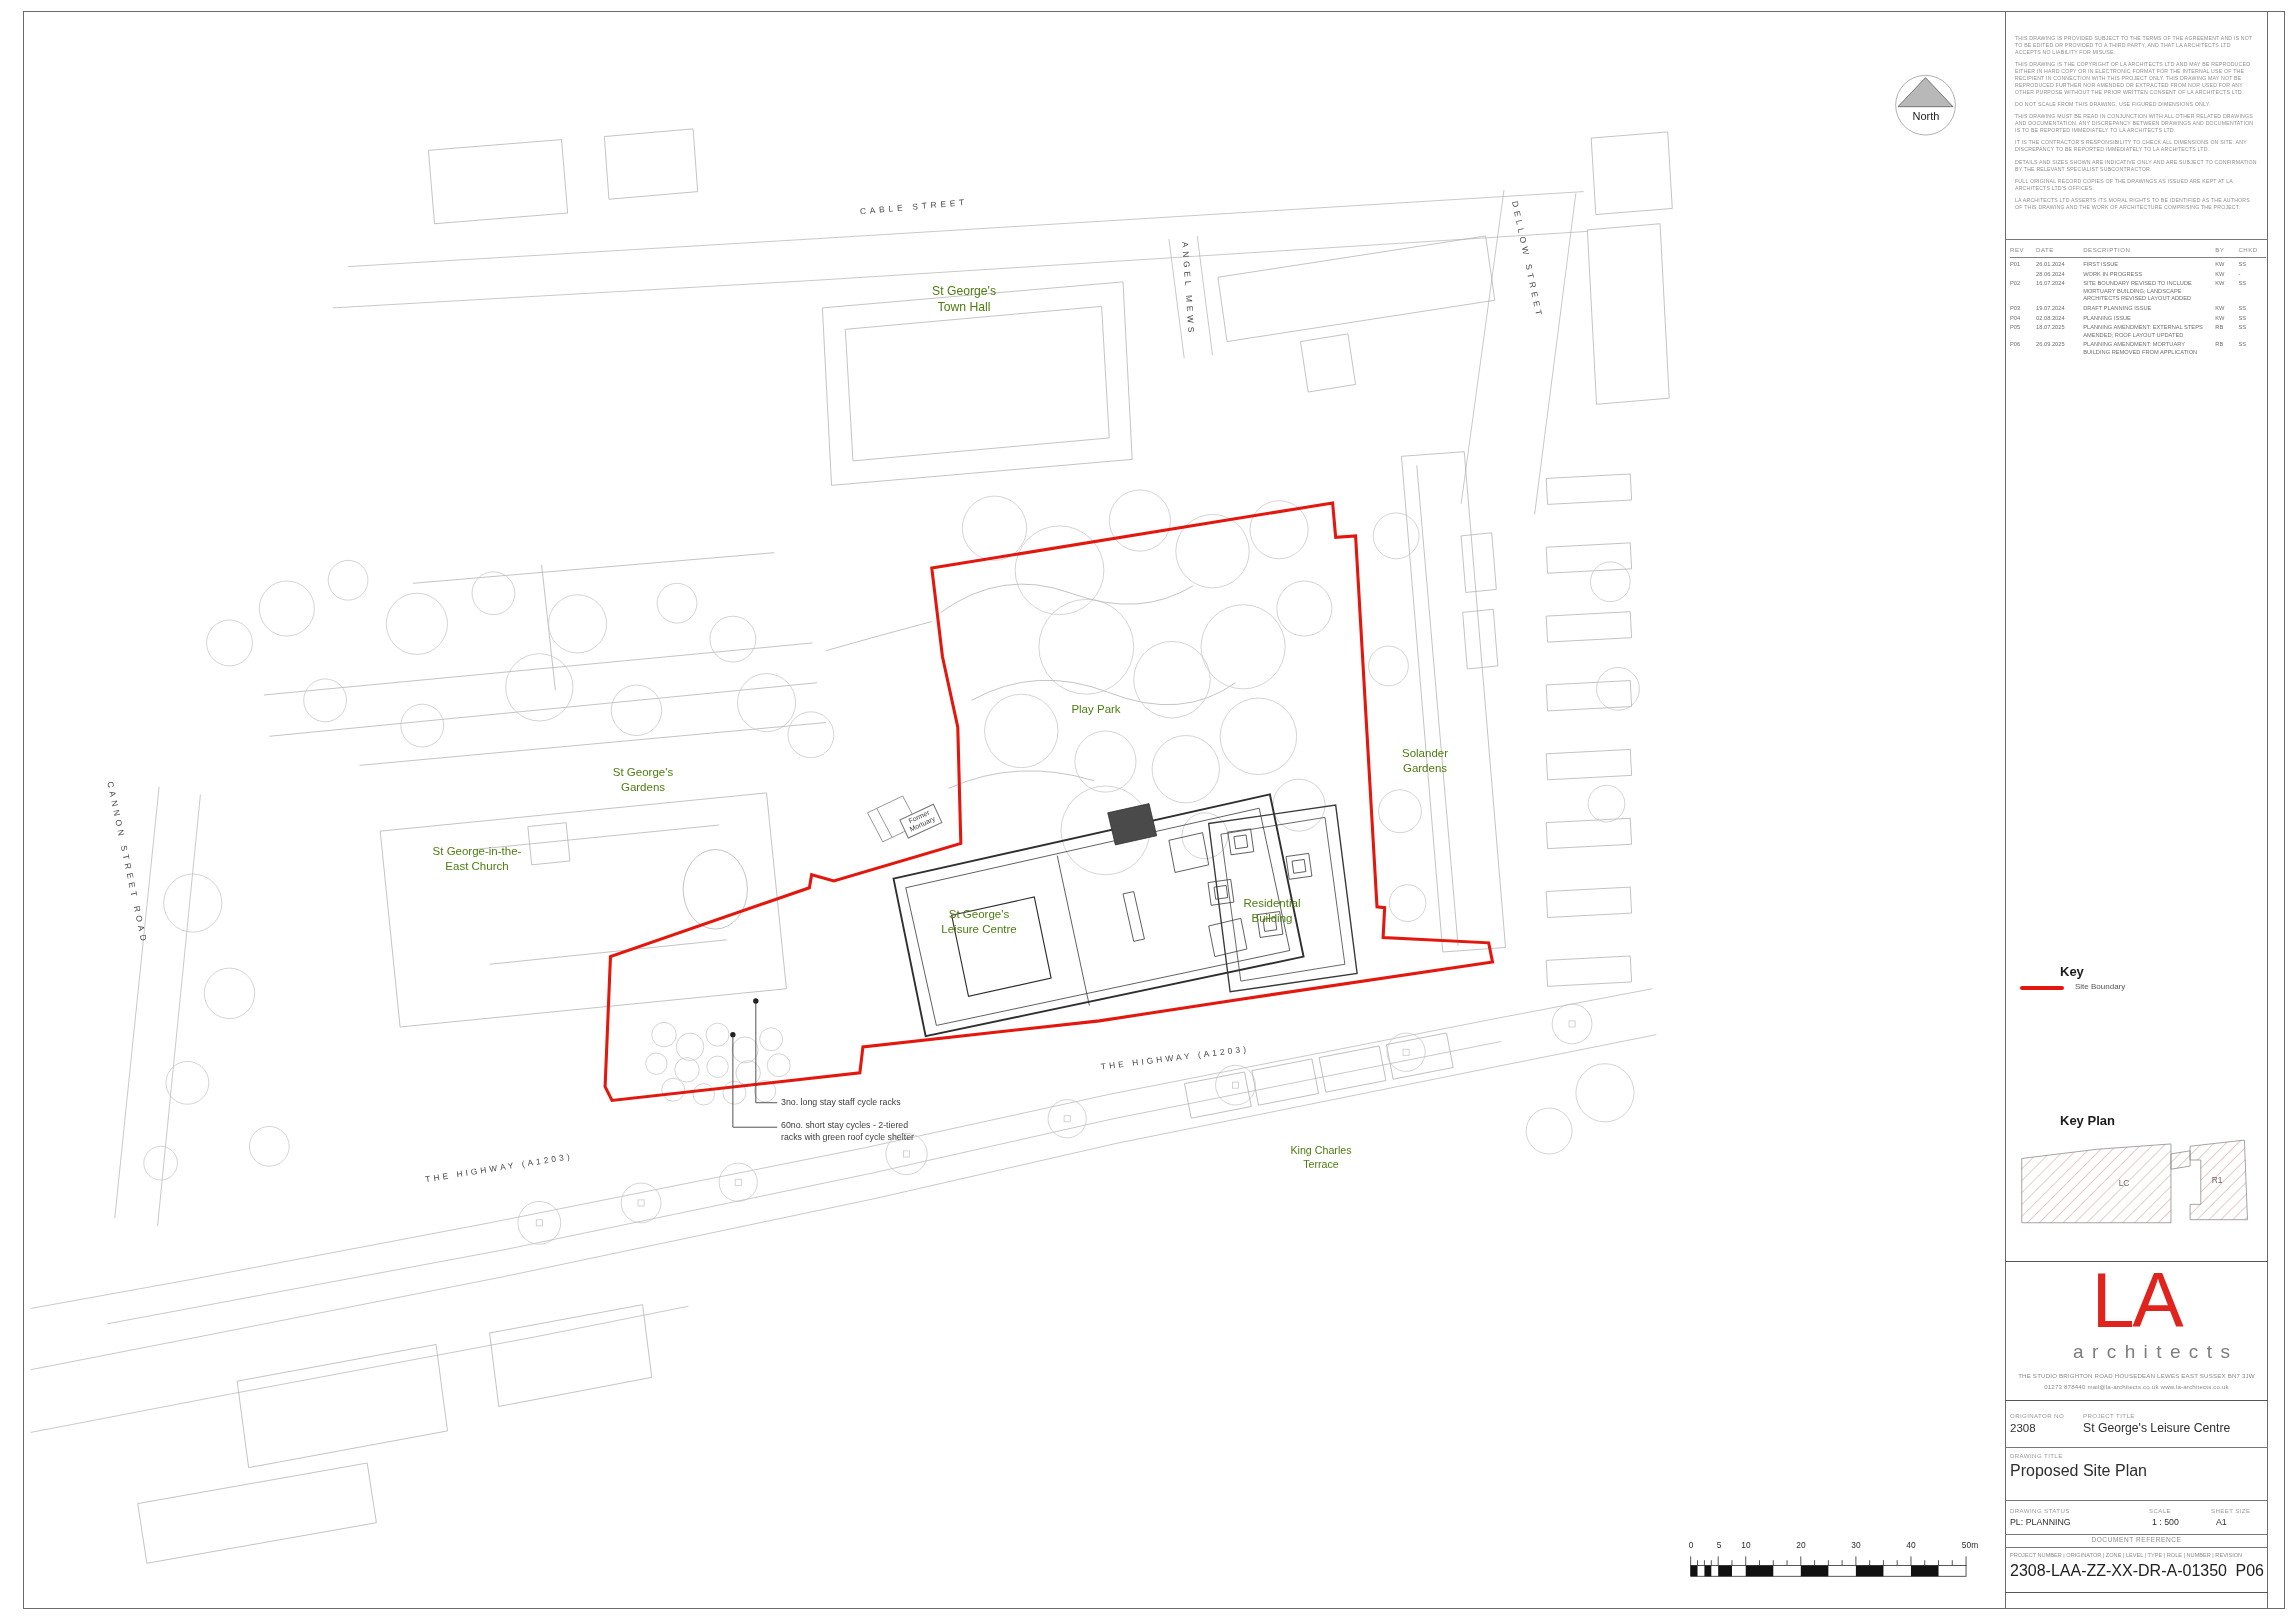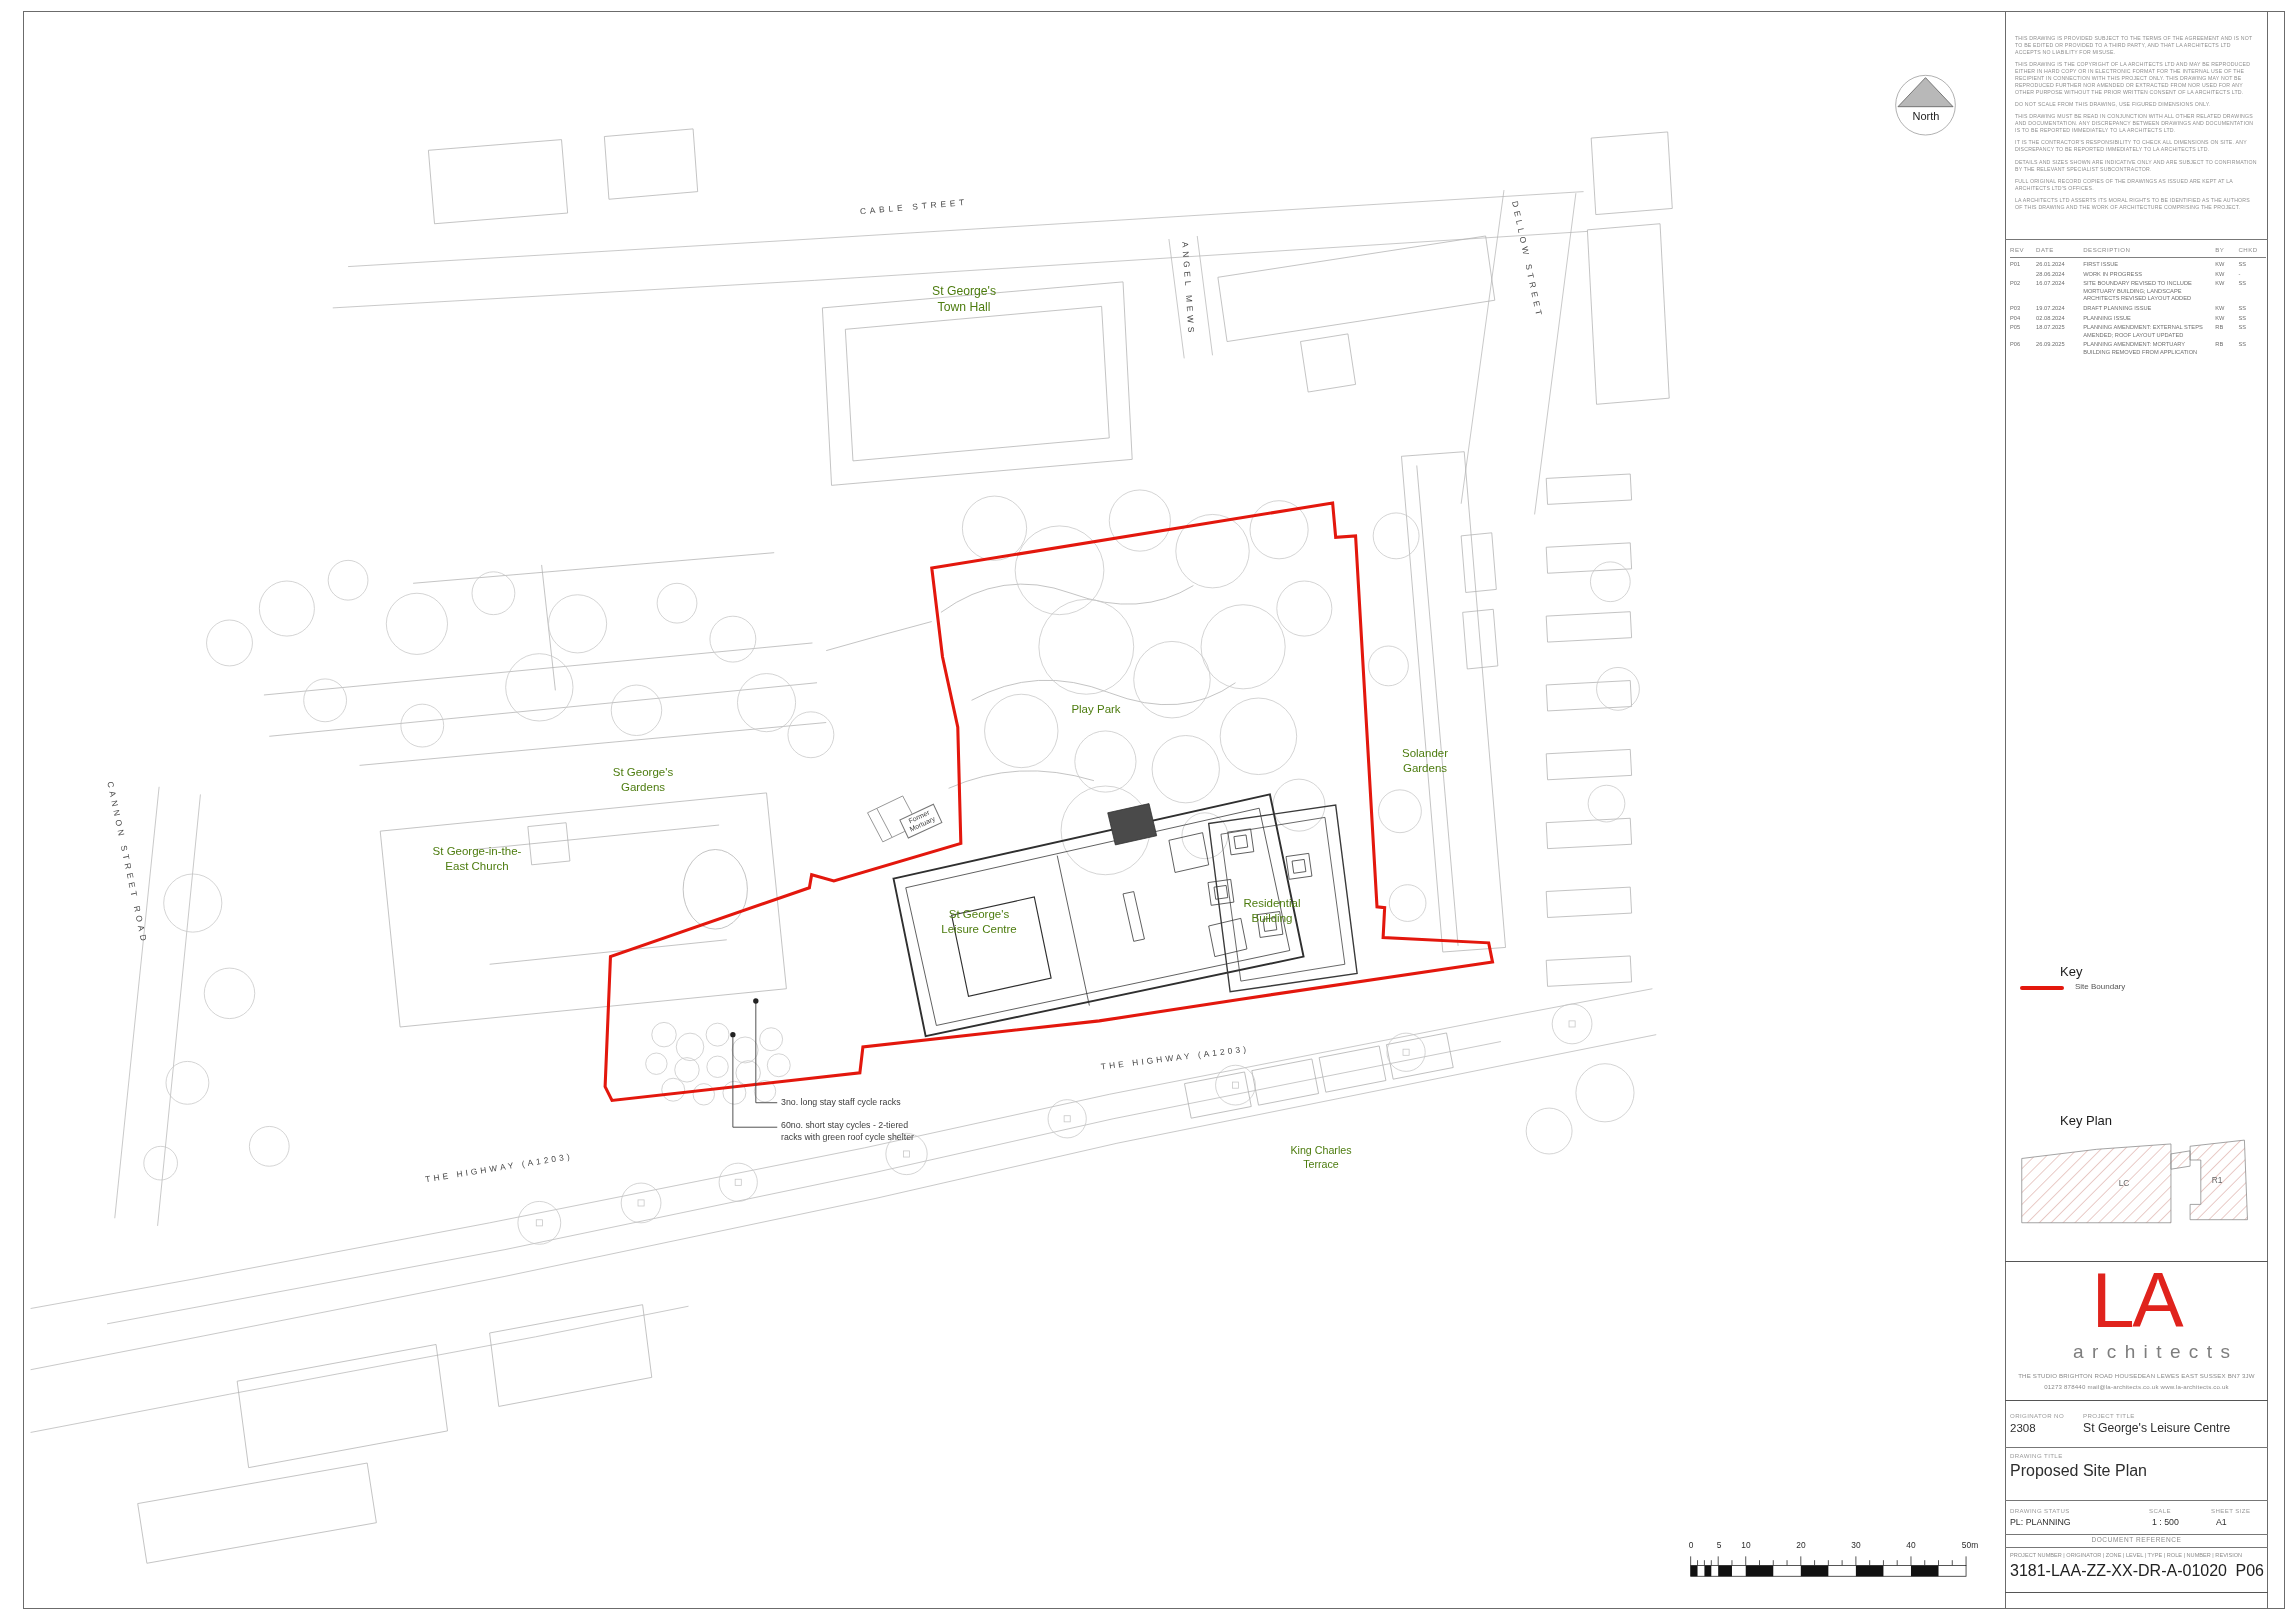--- a/index.html
+++ b/index.html
@@ -13,21 +13,21 @@
   .hdiv{position:absolute;left:2005px;width:263px;height:0;border-top:0.8px solid #777;}
   .hdiv.thick{border-top:1.1px solid #555;}
   
   .notes{position:absolute;left:2015px;top:35px;width:242px;}
   .notes p{margin:0 0 5.4px 0;font-size:5.2px;line-height:1.33;color:#8f8f8f;letter-spacing:0.2px;}
   .rev-wrap{position:absolute;left:2010px;top:246px;width:256px;}
   .rev-grid{display:grid;grid-template-columns:23px 44px 129px 20px 27.5px;column-gap:3.1px;row-gap:2.3px;}
   .rev-head{padding-bottom:3.8px;border-bottom:1.1px solid #808080;margin-bottom:3.1px;}
   .rev-head div{font-size:6.1px;color:#8c8c8c;letter-spacing:0.5px;}
   .rev-grid .c{font-size:5.7px;color:#6f6f6f;line-height:1.3;}
-  .key-title{font-size:13px;font-weight:normal;color:#1c1c1c;padding-left:40px;}
+  .key-title{font-size:13px;font-weight:bold;color:#1c1c1c;padding-left:40px;}
   .swatch{position:absolute;left:2020px;top:986px;width:44px;height:3.8px;border-radius:2.3px;}
   .key-item-lbl{position:absolute;left:2075px;top:982px;font-size:8px;color:#555;}
   
   .logo{position:absolute;left:2005px;top:1264px;width:263px;text-align:center;
         font-size:77px;font-weight:normal;line-height:.95;letter-spacing:-2.3px;}
   .logo-sub{position:absolute;left:2005px;top:1341px;width:293px;text-align:center;
         font-size:19px;color:#7e7e7e;letter-spacing:8.4px;text-indent:8.4px;}
   .addr{position:absolute;left:2005px;width:263px;text-align:center;font-size:6.1px;color:#8a8a8a;letter-spacing:0.2px;}
   .tb-lbl{position:absolute;font-size:6.1px;color:#9a9a9a;letter-spacing:0.4px;}
   .tb-val{position:absolute;color:#2e2e2e;}
@@ -345,21 +345,21 @@
 <div class="tb-lbl" style="left:2010px;top:1507px;">DRAWING STATUS</div>
 <div class="tb-lbl" style="left:2149px;top:1507px;">SCALE</div>
 <div class="tb-lbl" style="left:2211px;top:1507px;">SHEET SIZE</div>
 <div class="tb-val" style="left:2010px;top:1517px;font-size:8.8px;">PL: PLANNING</div>
 <div class="tb-val" style="left:2152px;top:1517px;font-size:8.8px;">1 : 500</div>
 <div class="tb-val" style="left:2216px;top:1517px;font-size:8.8px;text-align:right;">A1</div>
 
 <div class="abs" style="left:2005px;top:1536px;width:263px;text-align:center;font-size:6.5px;color:#8c8c8c;letter-spacing:0.6px;">DOCUMENT REFERENCE</div>
 <div class="abs" style="left:2010px;top:1552px;font-size:5.6px;color:#8c8c8c;">PROJECT NUMBER  | ORIGINATOR | ZONE | LEVEL | TYPE | ROLE | NUMBER |  REVISION</div>
 <div class="docref-row">
-  <span>3181-LAA-ZZ-XX-DR-A-01020</span>
+  <span>2308-LAA-ZZ-XX-DR-A-01350</span>
   <span>P06</span>
 </div>
 
 <div class="north-lbl">North</div>
 <div class="sb-lbl" style="left:1691px;">0</div>
 <div class="sb-lbl" style="left:1719px;">5</div>
 <div class="sb-lbl" style="left:1746px;">10</div>
 <div class="sb-lbl" style="left:1801px;">20</div>
 <div class="sb-lbl" style="left:1856px;">30</div>
 <div class="sb-lbl" style="left:1911px;">40</div>

